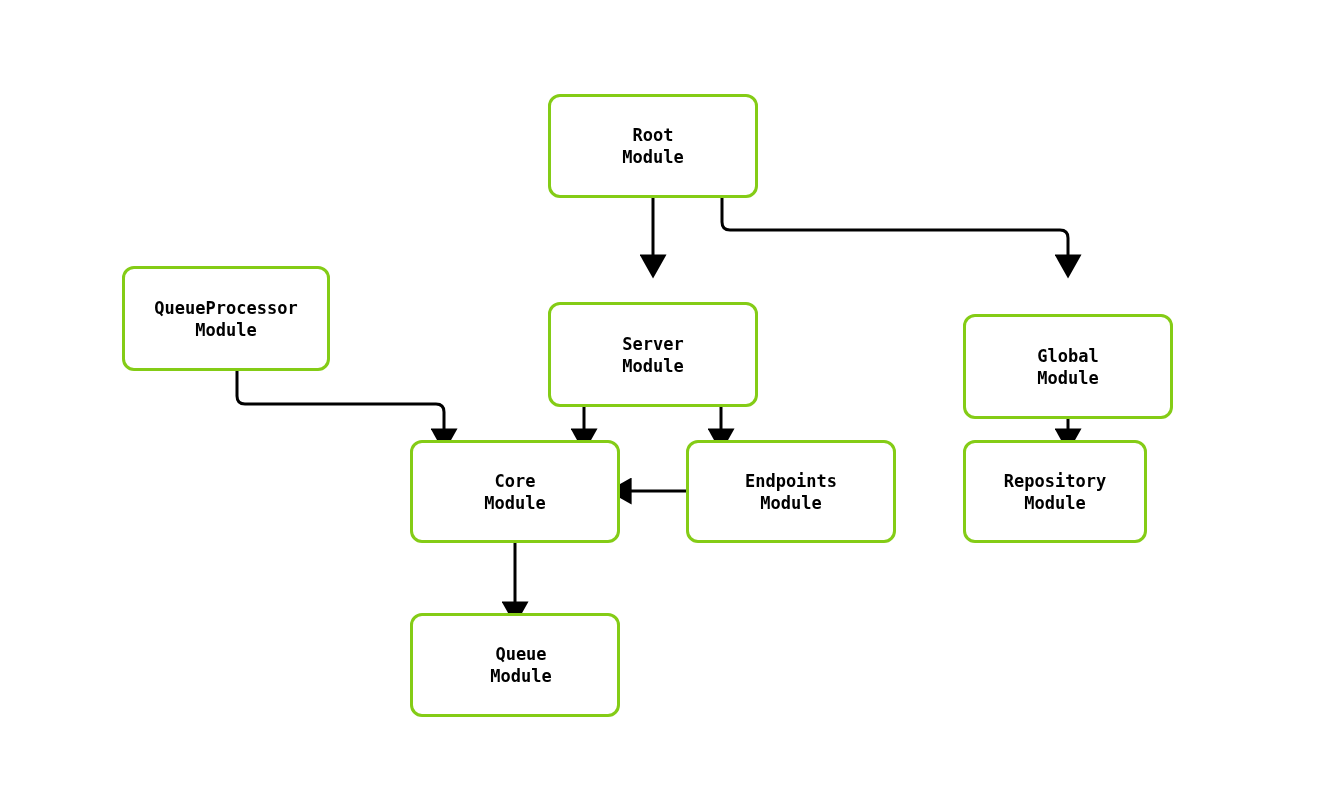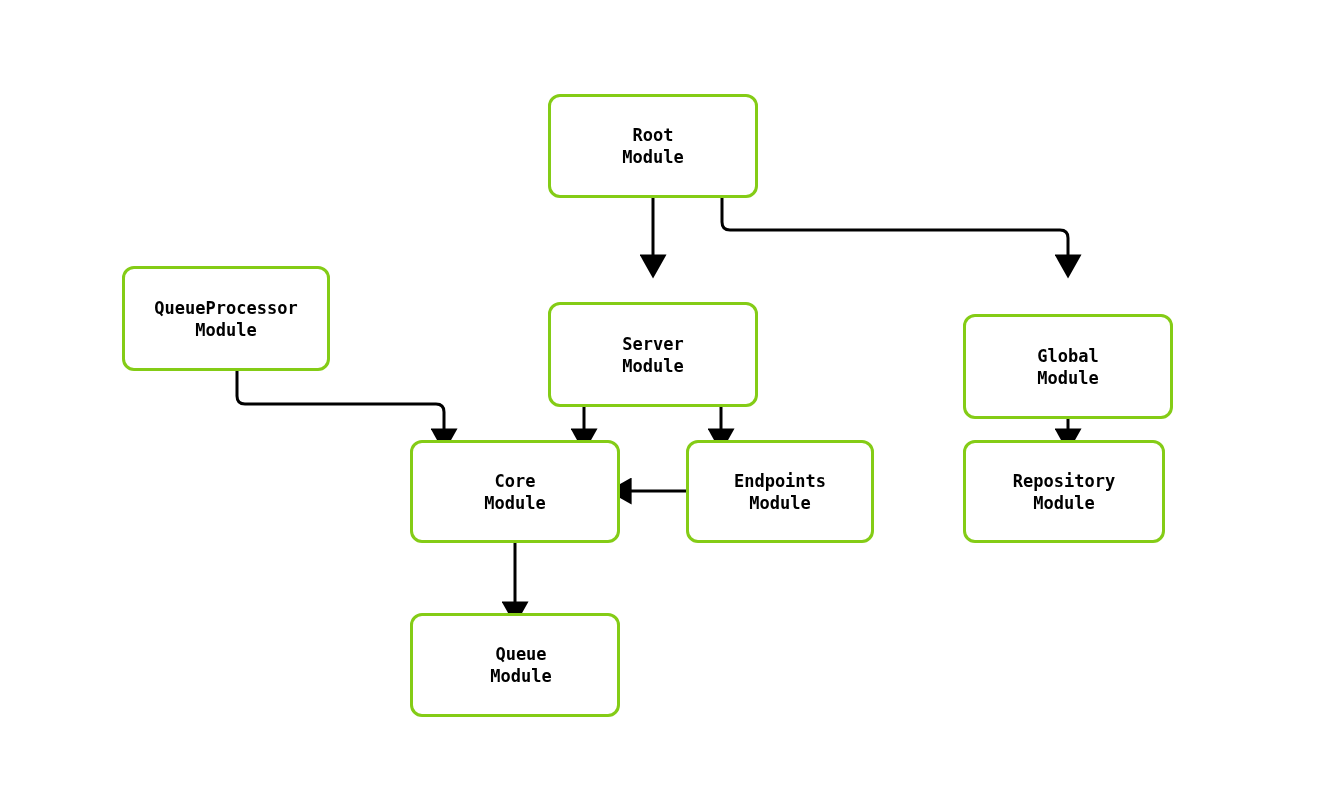--- a/index.html
+++ b/index.html
@@ -90,26 +90,26 @@
   <div class="node" style="left: 963px; top: 266px; width: 210px; height: 105px; margin-top: 48px;">
     <span class="node-line">Global</span>
     <span class="node-line">Module</span>
   </div>
 
   <div class="node" style="left: 410px; top: 440px; width: 210px; height: 103px;">
     <span class="node-line">Core</span>
     <span class="node-line">Module</span>
   </div>
 
-  <div class="node" style="left: 686px; top: 440px; width: 188px; height: 103px;">
+  <div class="node" style="left: 686px; top: 440px; width: 210px; height: 103px;">
     <span class="node-line">Endpoints</span>
     <span class="node-line">Module</span>
   </div>
 
-  <div class="node" style="left: 963px; top: 440px; width: 202px; height: 103px;">
+  <div class="node" style="left: 963px; top: 440px; width: 184px; height: 103px;">
     <span class="node-line">Repository</span>
     <span class="node-line">Module</span>
   </div>
 
   <div class="node" style="left: 410px; top: 613px; width: 210px; height: 104px; padding-left: 12px;">
     <span class="node-line">Queue</span>
     <span class="node-line">Module</span>
   </div>
 
 </div>

